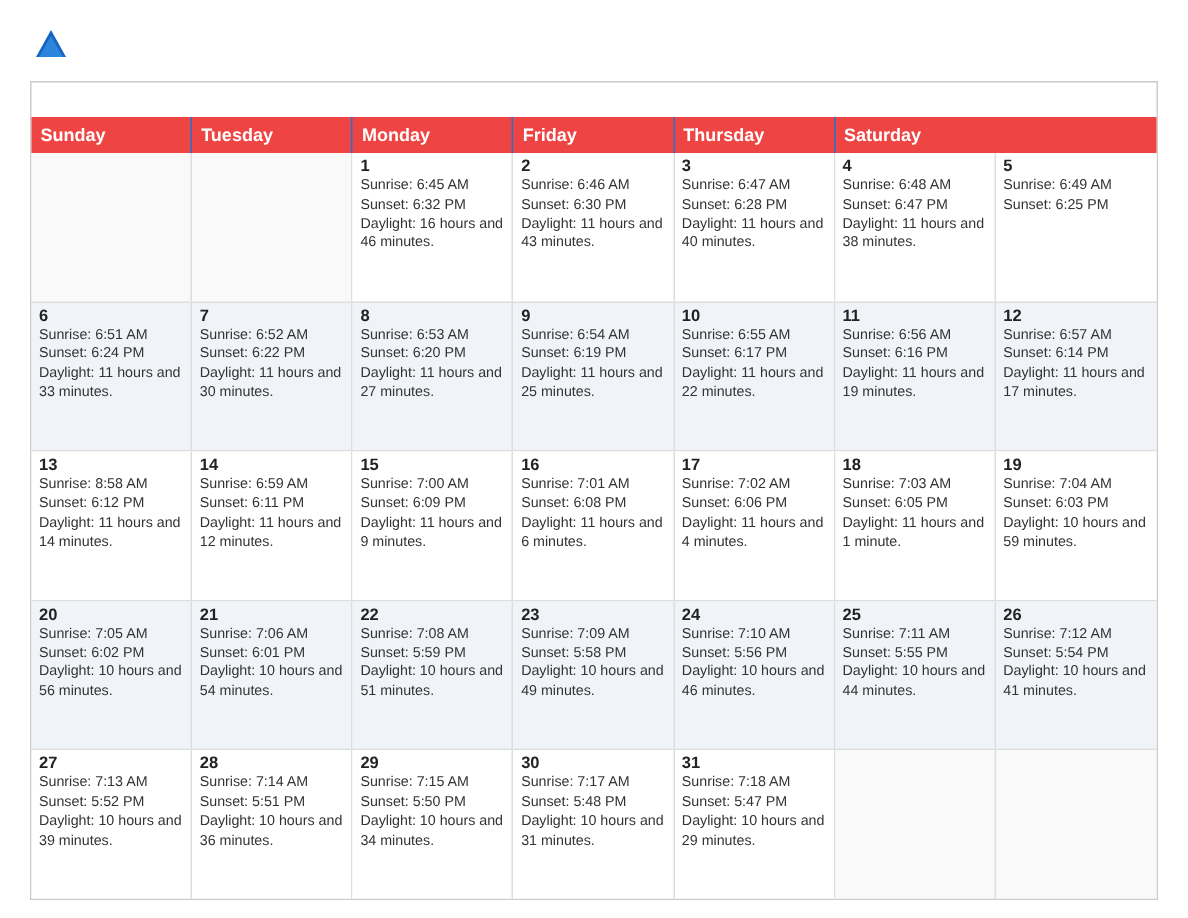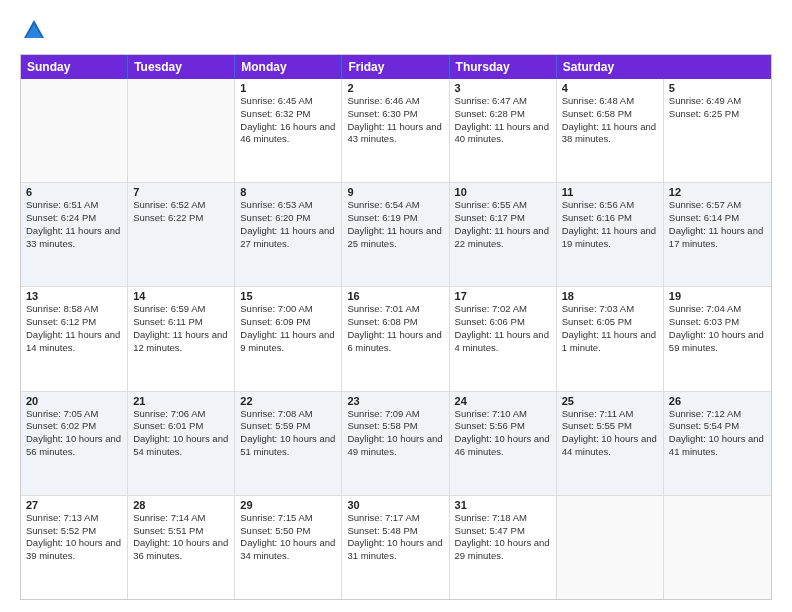--- a/index.html
+++ b/index.html
@@ -54,21 +54,22 @@
     }
     .calendar {
       flex: 1;
       display: flex;
       flex-direction: column;
       border: 1px solid #ccc;
     }
     .cal-header-row {
       display: grid;
       grid-template-columns: repeat(7, 1fr);
-      background: #6d28d9;
+      background: #ef4444;
+      margin-top: 23px;
     }
     .cal-header-cell {
       color: #fff;
       font-size: 12px;
       font-weight: bold;
       padding: 5px 6px;
       text-align: left;
       border-right: 1px solid #1976d2;
     }
     .cal-header-cell:last-child { border-right: none; }
@@ -154,40 +155,41 @@
           </div>
           <div class="cal-cell">
             <div class="day-num">3</div>
             <div class="cell-line">Sunrise: 6:47 AM</div>
             <div class="cell-line">Sunset: 6:28 PM</div>
             <div class="cell-line">Daylight: 11 hours and 40 minutes.</div>
           </div>
           <div class="cal-cell">
             <div class="day-num">4</div>
             <div class="cell-line">Sunrise: 6:48 AM</div>
-            <div class="cell-line">Sunset: 6:58 PM</div>
+            <div class="cell-line">Sunset: 6:47 PM</div>
             <div class="cell-line">Daylight: 11 hours and 38 minutes.</div>
           </div>
           <div class="cal-cell">
             <div class="day-num">5</div>
             <div class="cell-line">Sunrise: 6:49 AM</div>
             <div class="cell-line">Sunset: 6:25 PM</div>
           </div>
         </div>
         <div class="cal-row">
           <div class="cal-cell alt-row">
             <div class="day-num">6</div>
             <div class="cell-line">Sunrise: 6:51 AM</div>
             <div class="cell-line">Sunset: 6:24 PM</div>
             <div class="cell-line">Daylight: 11 hours and 33 minutes.</div>
           </div>
           <div class="cal-cell alt-row">
             <div class="day-num">7</div>
             <div class="cell-line">Sunrise: 6:52 AM</div>
             <div class="cell-line">Sunset: 6:22 PM</div>
+            <div class="cell-line">Daylight: 11 hours and 30 minutes.</div>
           </div>
           <div class="cal-cell alt-row">
             <div class="day-num">8</div>
             <div class="cell-line">Sunrise: 6:53 AM</div>
             <div class="cell-line">Sunset: 6:20 PM</div>
             <div class="cell-line">Daylight: 11 hours and 27 minutes.</div>
           </div>
           <div class="cal-cell alt-row">
             <div class="day-num">9</div>
             <div class="cell-line">Sunrise: 6:54 AM</div>

